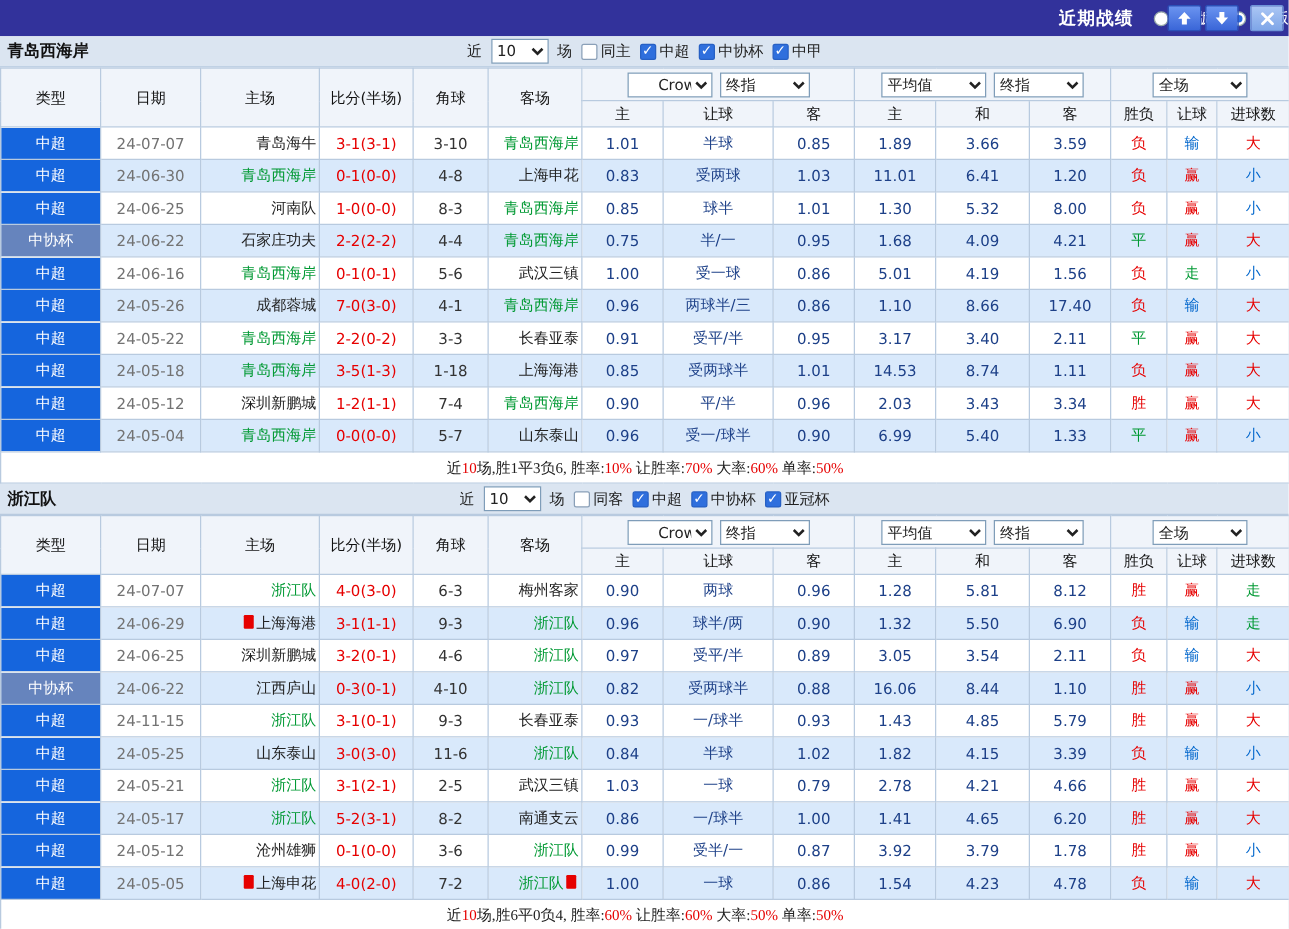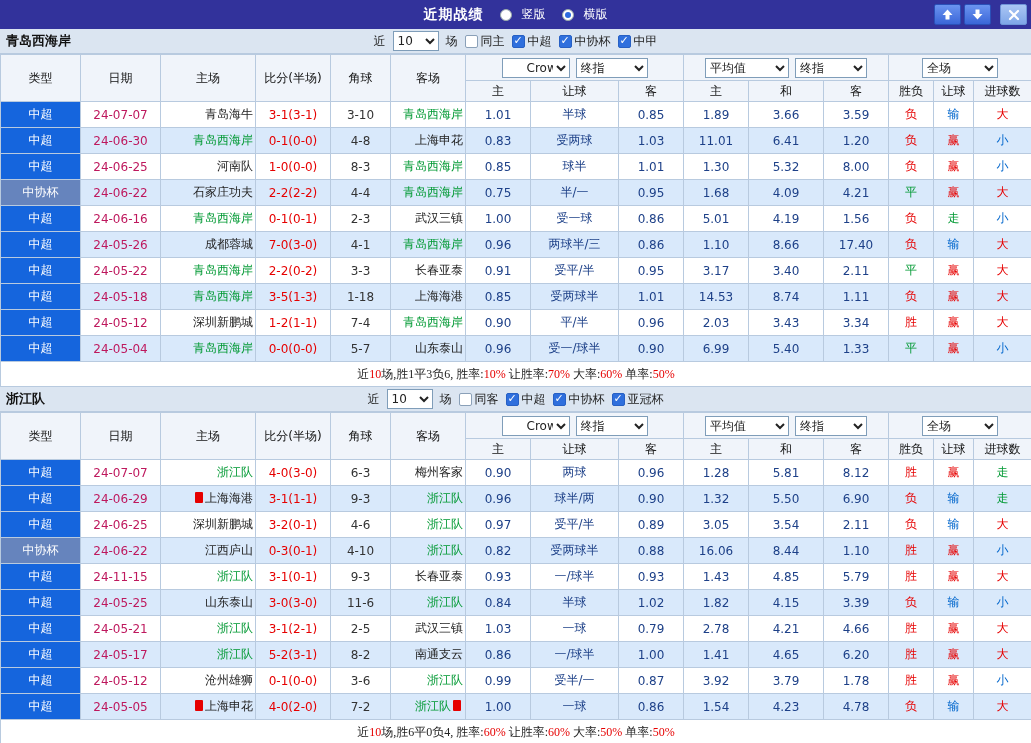--- a/index.html
+++ b/index.html
@@ -1,21 +1,21 @@
 <!DOCTYPE html>
 <html><head>
 <meta charset="utf-8">
 <style>
   * { box-sizing: border-box; margin: 0; padding: 0; }
   html,body { width: 1031px; height: 743px; overflow: hidden; background: #fff;
     font-family: "DejaVu Sans", "Liberation Sans", sans-serif; font-size: 12px; color: #222; }
 
   
   .titlebar { height: 29px; background: #32329b; display: flex; align-items: center; position: relative; }
-  .titlebar-center { flex: 1; display: flex; justify-content: center; align-items: center; gap: 16px; color: #fff; }
+  .titlebar-center { flex: 1; display: flex; justify-content: flex-end; align-items: center; gap: 16px; color: #fff; }
   .app-title { font-weight: bold; font-size: 14px; letter-spacing: 1px; }
   .radio-label { display: inline-flex; align-items: center; gap: 10px; cursor: pointer; color:#fff; }
   .radio { width: 12px; height: 12px; border-radius: 50%; background: #fff; border: 1px solid #9aa; position: relative; display:inline-block; }
   .radio.checked::after { content: ""; position: absolute; left: 2px; top: 2px; right: 2px; bottom: 2px; border-radius: 50%; background: #2d6bdf; }
   .titlebar-buttons { position: absolute; right: 4px; top: 4px; display: flex; gap: 3px; }
   .tb-btn { width: 27px; height: 21px; border: 1px solid #2a50b8; border-radius: 2px; cursor: pointer;
     background: linear-gradient(#6b94f0, #3a66d8); display: flex; align-items: center; justify-content: center; padding:0; }
   .tb-btn.close { background: linear-gradient(#aac6f4, #7fa6e8); border-color: #6f95d8; margin-left: 6px; }
 
   
@@ -35,21 +35,21 @@
   .stats thead th { background: #f0f4fa; font-weight: normal; color: #111; }
   .stats thead tr.h1 th { height: 26px; }
   .stats thead tr.h2 th { height: 21px; }
   .sel-cell select { margin: 0 3px; }
   .bk-select { width: 68px; padding-left: 20px; } .fi-select { width: 72px; } .avg-select { width: 84px; } .scope-select { width: 76px; }
   .stats tbody td { height: 26px; }
   .stats tbody tr:nth-child(even) { background: #d9e9fb; }
   td.type { color: #fff; }
   td.type.league { background: #1565dd; }
   td.type.cup { background: #6684bd; }
-  td.date { color: #be185d; }
+  td.date { color: #737373; }
   td.score { color: #e60000; }
   td.corners { color: #333; }
   td.team { color: #222; text-align: right; }
   td.team .green { color: #009933; }
   td.odds { color: #1d4088; }
   .res-r { color: #e60000; } .res-g { color: #009933; } .res-b { color: #0066cc; }
   .red-card { display: inline-block; width: 8px; height: 11px; background: #e60000; border-radius: 1px; margin: 0 2px; vertical-align: -1px; }
   .stats tfoot td.foot { height: 25px; background: #fff; color: #222; font-family: Liberation Serif, serif; }
   .stats tfoot td.foot span.red { color: #e60000; }
 </style>
@@ -227,21 +227,21 @@
           <td class="odds">4.21</td>
           <td class="res-g">平</td>
           <td class="res-r">赢</td>
           <td class="res-r">大</td>
         </tr>
         <tr>
           <td class="type league">中超</td>
           <td class="date">24-06-16</td>
           <td class="team"><span class="green">青岛西海岸</span></td>
           <td class="score">0-1(0-1)</td>
-          <td class="corners">2-3</td>
+          <td class="corners">5-6</td>
           <td class="team"><span>武汉三镇</span></td>
           <td class="odds">1.00</td>
           <td class="odds">受一球</td>
           <td class="odds">0.86</td>
           <td class="odds">5.01</td>
           <td class="odds">4.19</td>
           <td class="odds">1.56</td>
           <td class="res-r">负</td>
           <td class="res-g">走</td>
           <td class="res-b">小</td>

